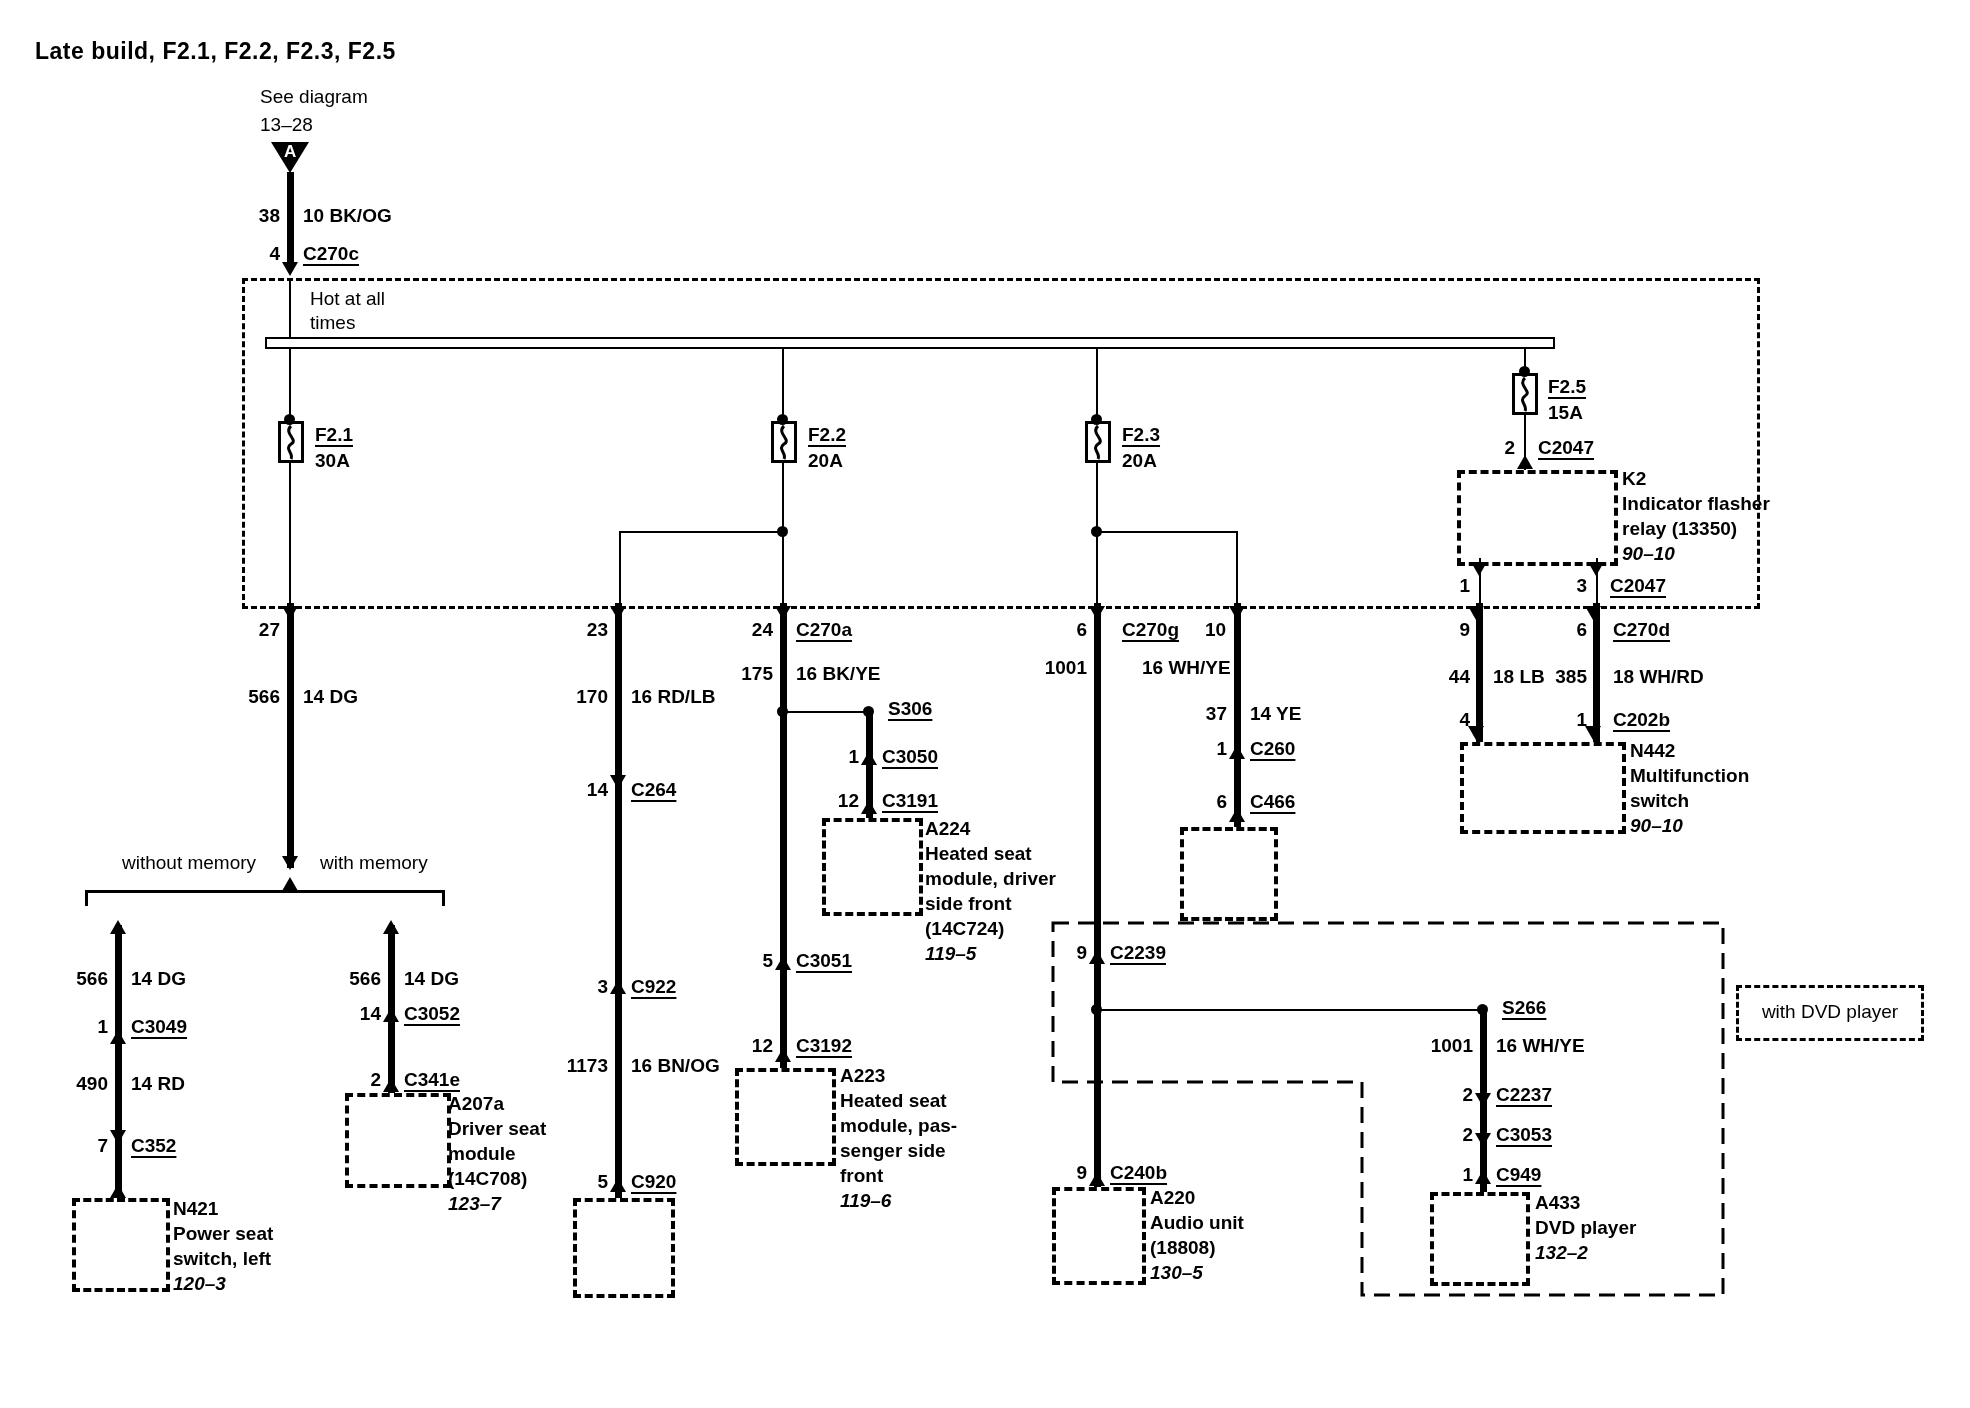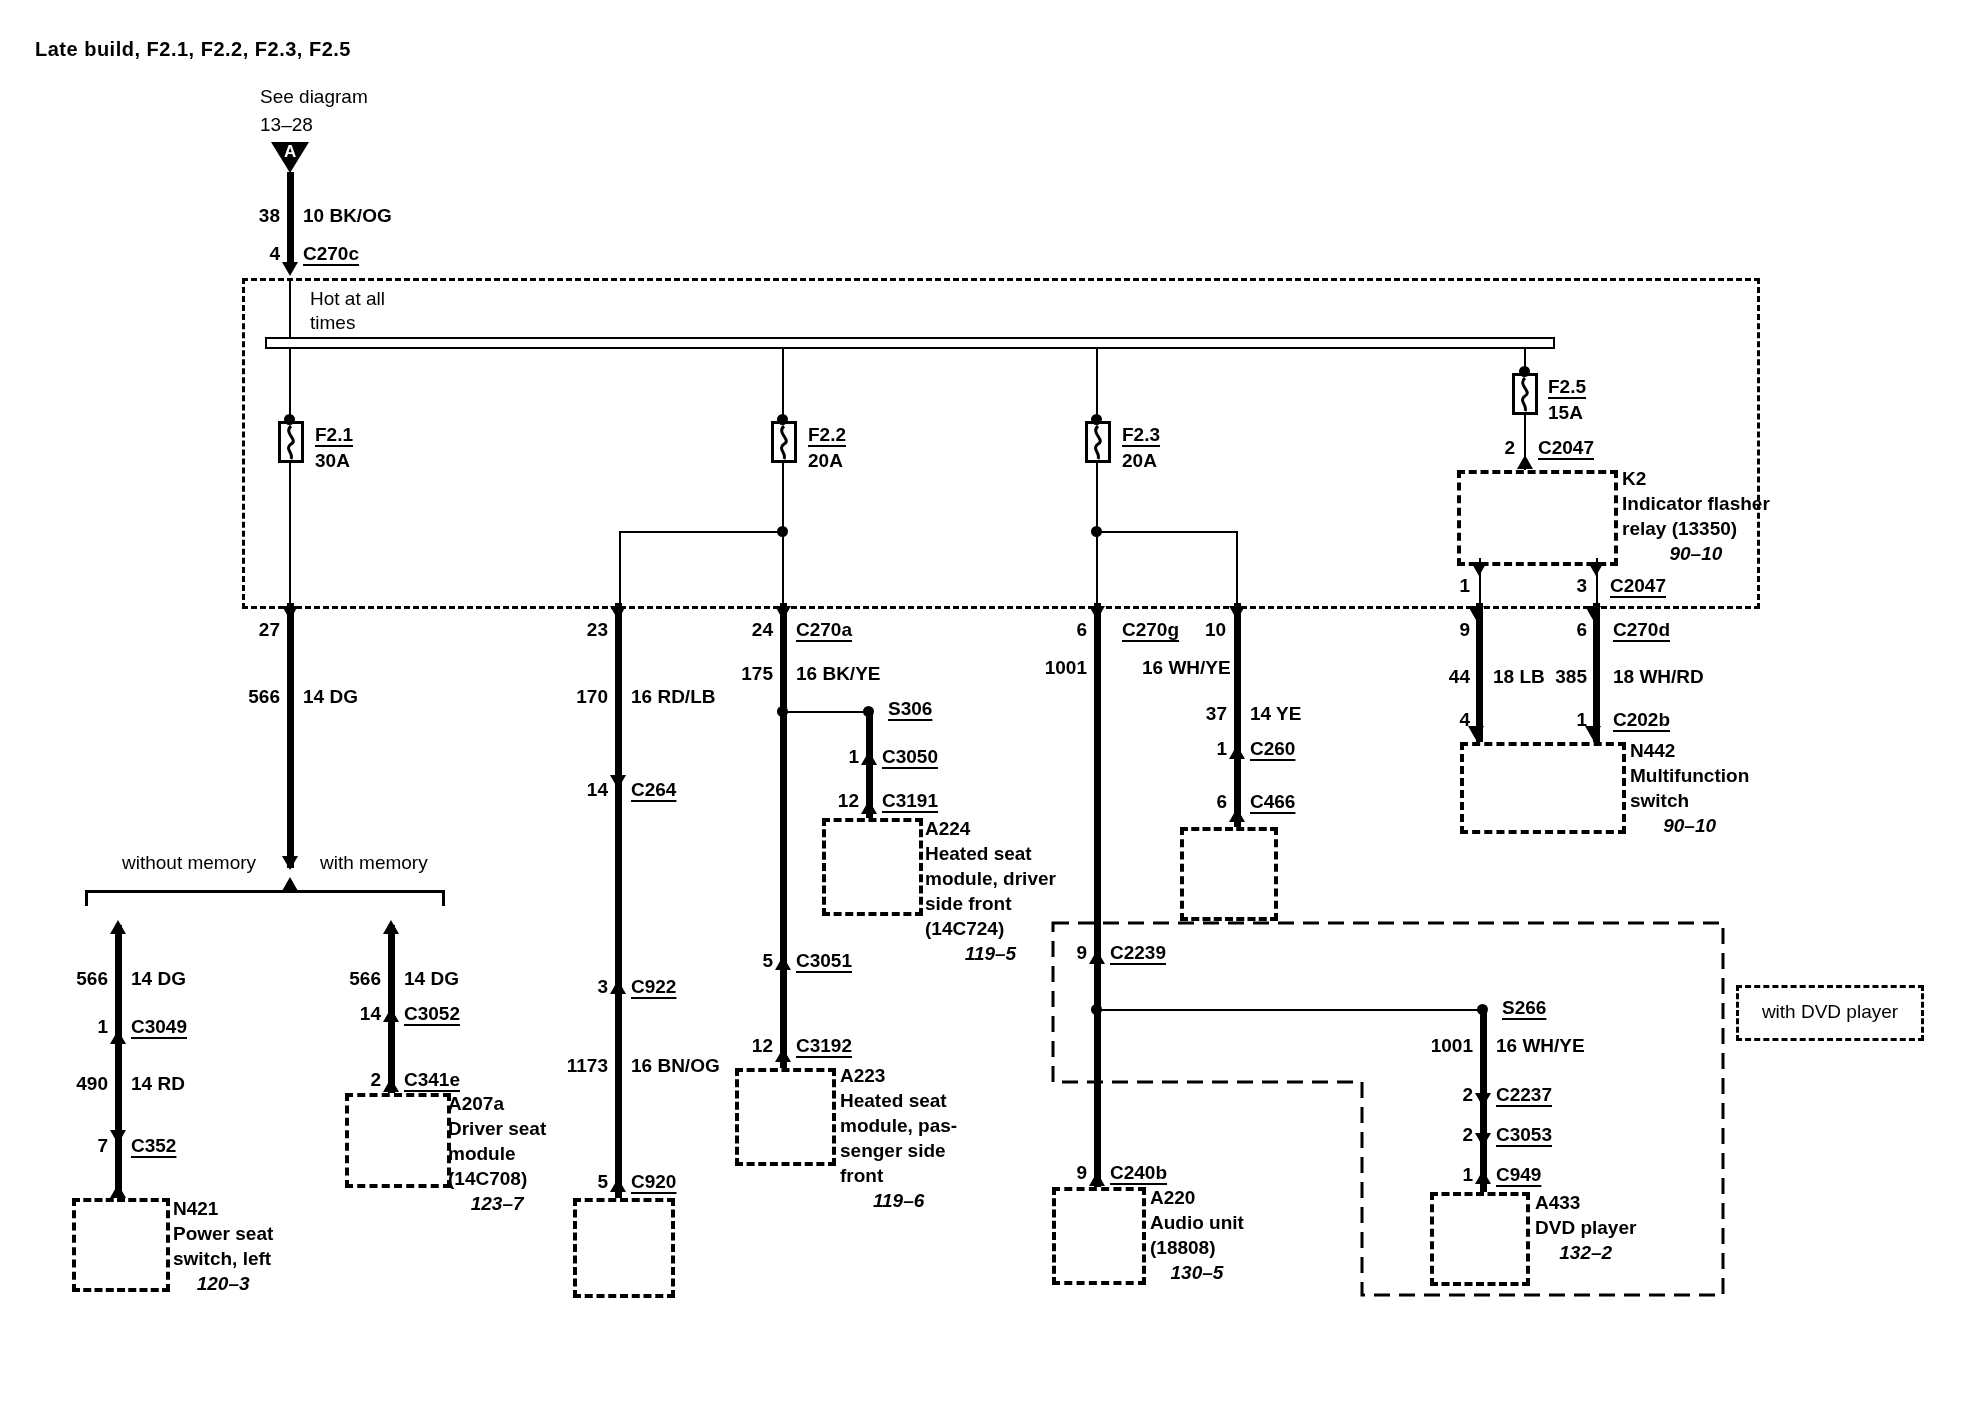--- a/index.html
+++ b/index.html
@@ -1,22 +1,22 @@
 <!DOCTYPE html>
 <html><head>
 <meta charset="utf-8">
 <style>
   html,body{margin:0;padding:0;background:#fff;}
   .canvas{position:relative;width:1970px;height:1408px;background:#fff;overflow:hidden;
           font-family:"Liberation Sans",sans-serif;color:#000;font-size:19px;font-weight:700;}
   .abs{position:absolute;white-space:nowrap;}
   .reg{font-weight:400;}
-  .pg{font-style:italic;text-align:center;}
+  .pg{font-style:italic;}
   .u{text-decoration:underline;text-underline-offset:4px;text-decoration-thickness:2px;}
-  .title{font-size:20px;font-weight:700;letter-spacing:.5px;}
+  .title{font-size:23px;font-weight:700;letter-spacing:.5px;}
   
   .wv{position:absolute;width:7px;background:#000;}
   .wt{position:absolute;width:2px;background:#000;}
   .wh{position:absolute;height:2px;background:#000;}
   .dot{position:absolute;width:11px;height:11px;border-radius:50%;background:#000;}
   
   .au{position:absolute;width:0;height:0;border-left:8px solid transparent;border-right:8px solid transparent;border-bottom:14px solid #000;}
   .ad{position:absolute;width:0;height:0;border-left:8px solid transparent;border-right:8px solid transparent;border-top:14px solid #000;}
   
   .cbox{position:absolute;border:4px dashed #000;background:#fff;}

